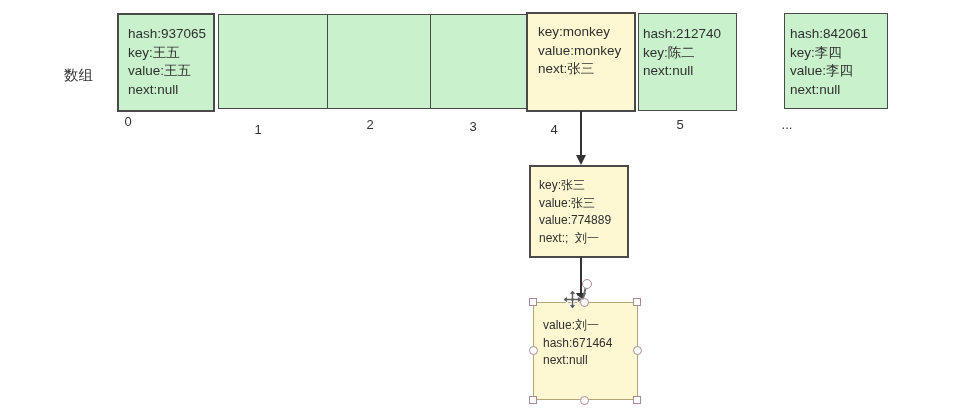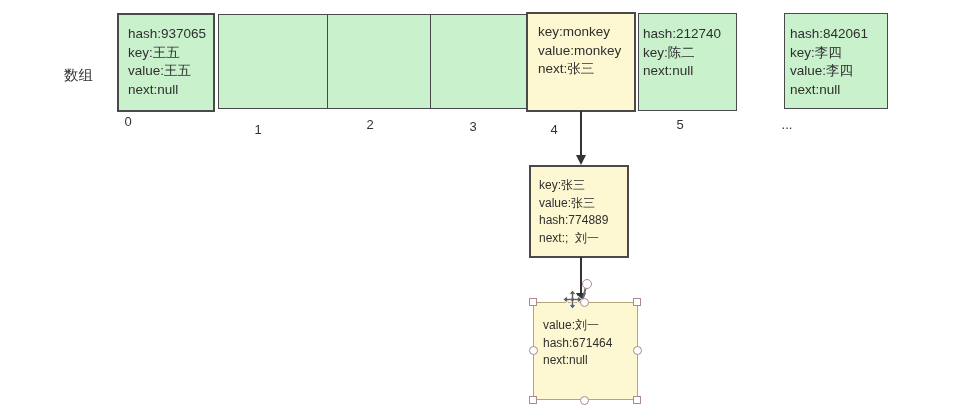--- a/index.html
+++ b/index.html
@@ -97,21 +97,21 @@
   <div class="idx" style="left:787px;top:117px;">...</div>
 
   <div>
     <div class="vline" style="left:580px;top:111px;height:45px;z-index:4;"></div>
     <div class="ahead" style="left:576px;top:155px;z-index:4;"></div>
   </div>
 
   <div class="node node-plain" style="left:529px;top:165px;width:100px;height:93px;padding:10px 0 0 8px;">
     <div class="line">key:张三</div>
     <div class="line">value:张三</div>
-    <div class="line">hash:774889</div>
+    <div class="line">value:774889</div>
     <div class="line">next:;  刘一</div>
   </div>
 
   <div>
     <div class="vline" style="left:580px;top:257px;height:37px;z-index:4;"></div>
     <div class="ahead" style="left:576px;top:293px;z-index:4;"></div>
   </div>
 
   <div class="node node-selected" style="left:533px;top:302px;width:105px;height:98px;padding:14px 0 0 9px;">
     <div class="line">value:刘一</div>

